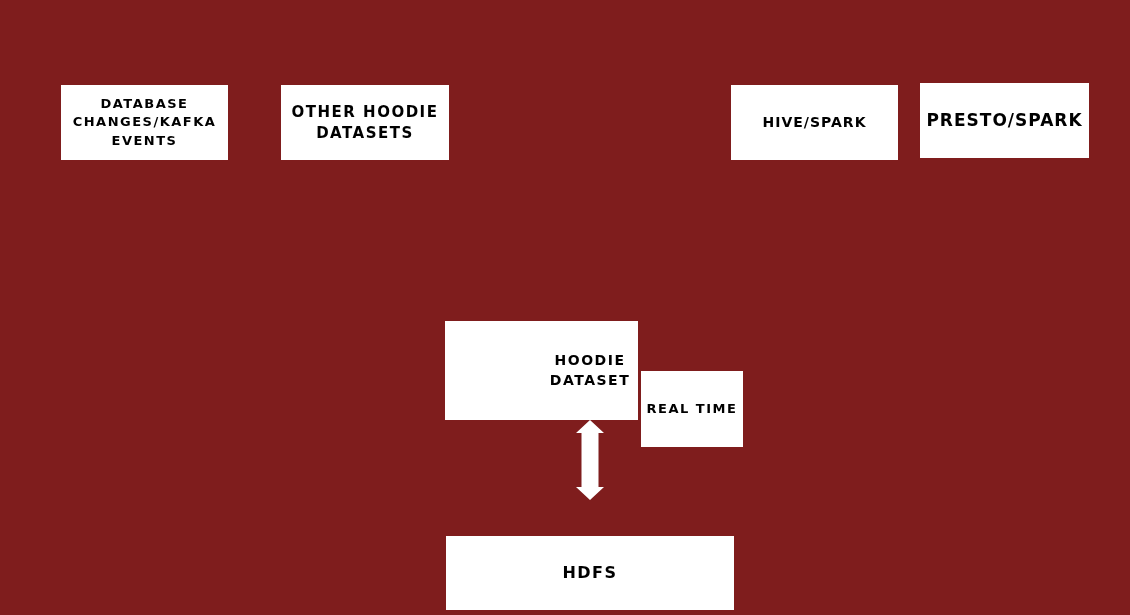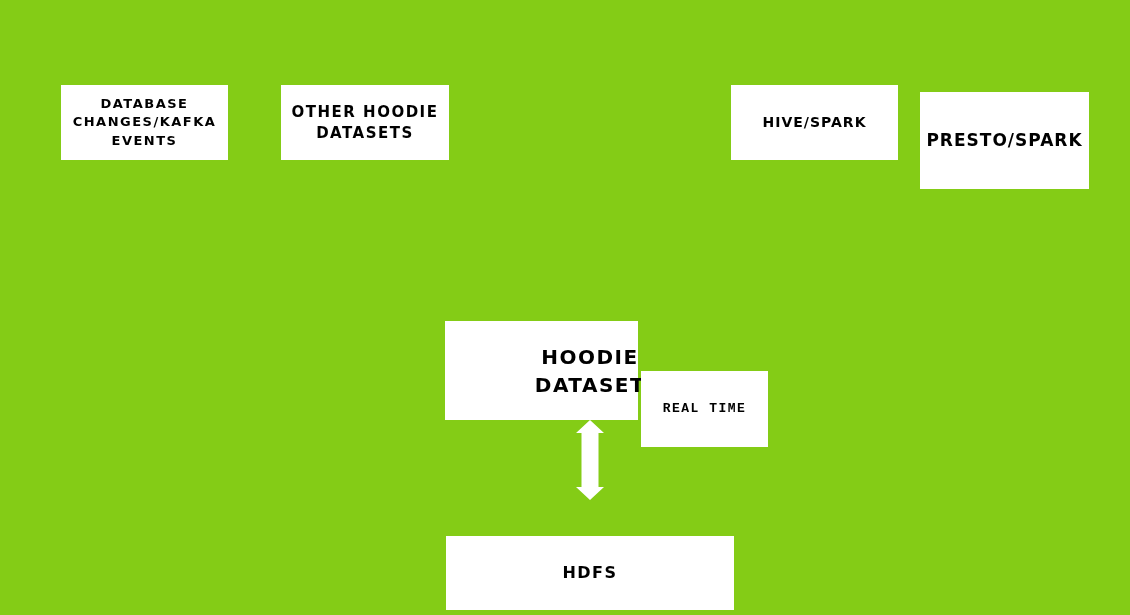--- a/index.html
+++ b/index.html
@@ -4,21 +4,21 @@
 <style>
   html, body {
     margin: 0;
     padding: 0;
     background: #000000;
   }
   .canvas {
     position: relative;
     width: 1130px;
     height: 615px;
-    background: #84cc16;
+    background: #7f1d1d;
     overflow: hidden;
     font-family: "DejaVu Sans", sans-serif;
   }
   .node {
     position: absolute;
     background: #ffffff;
     color: #000000;
     display: flex;
     align-items: center;
     justify-content: center;
@@ -33,28 +33,28 @@
     letter-spacing: 1.5px;
     line-height: 1.4;
   }
   
   #node-database-changes { left: 61px;  top: 85px; width: 167px; height: 75px; }
   #node-database-changes .label { font-size: 13px; }
   #node-other-hoodie     { left: 281px; top: 85px; width: 168px; height: 75px; }
   #node-other-hoodie .label { font-size: 15px; }
   #node-hive-spark       { left: 731px; top: 85px; width: 167px; height: 75px; }
   #node-hive-spark .label { font-size: 14px; letter-spacing: 1px; }
-  #node-presto-spark     { left: 920px; top: 92px; width: 169px; height: 97px; }
+  #node-presto-spark     { left: 920px; top: 83px; width: 169px; height: 75px; }
   #node-presto-spark .label { font-size: 17px; letter-spacing: 1px; }
   
   #node-hoodie-dataset   { left: 445px; top: 321px; width: 193px; height: 99px; padding-left: 97px; }
-  #node-hoodie-dataset .label { font-size: 20px; }
+  #node-hoodie-dataset .label { font-size: 14px; }
   #node-read-optmized    { left: 641px; top: 291px; width: 127px; height: 78px; }
   #node-read-optmized .label { font-size: 13px; }
-  #node-real-time        { left: 641px; top: 371px; width: 127px; height: 76px; font-family: Liberation Mono, monospace; }
+  #node-real-time        { left: 641px; top: 371px; width: 102px; height: 76px; }
   #node-real-time .label { font-size: 13px; }
   
   #node-hdfs             { left: 446px; top: 520px; width: 288px; height: 74px; margin-top: 16px; }
   #node-hdfs .label { font-size: 16px; }
   
   #hdfs-arrow {
     position: absolute;
     left: 576px;
     top: 420px;
     width: 28px;

